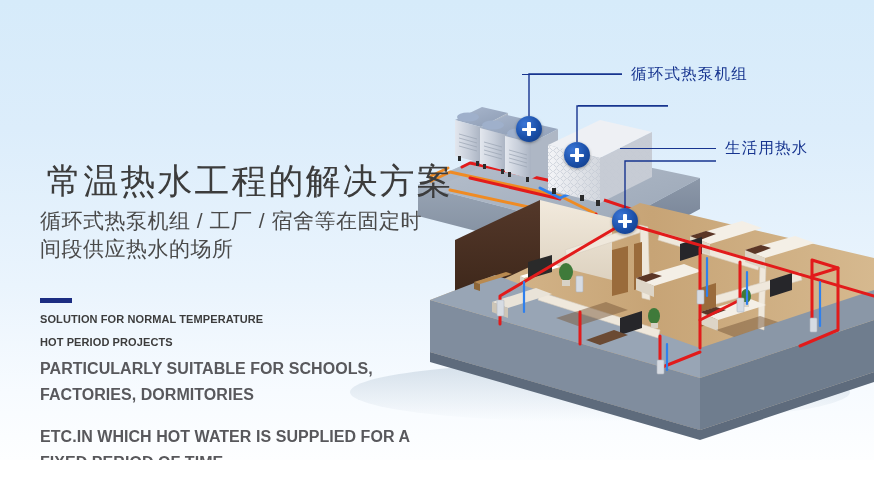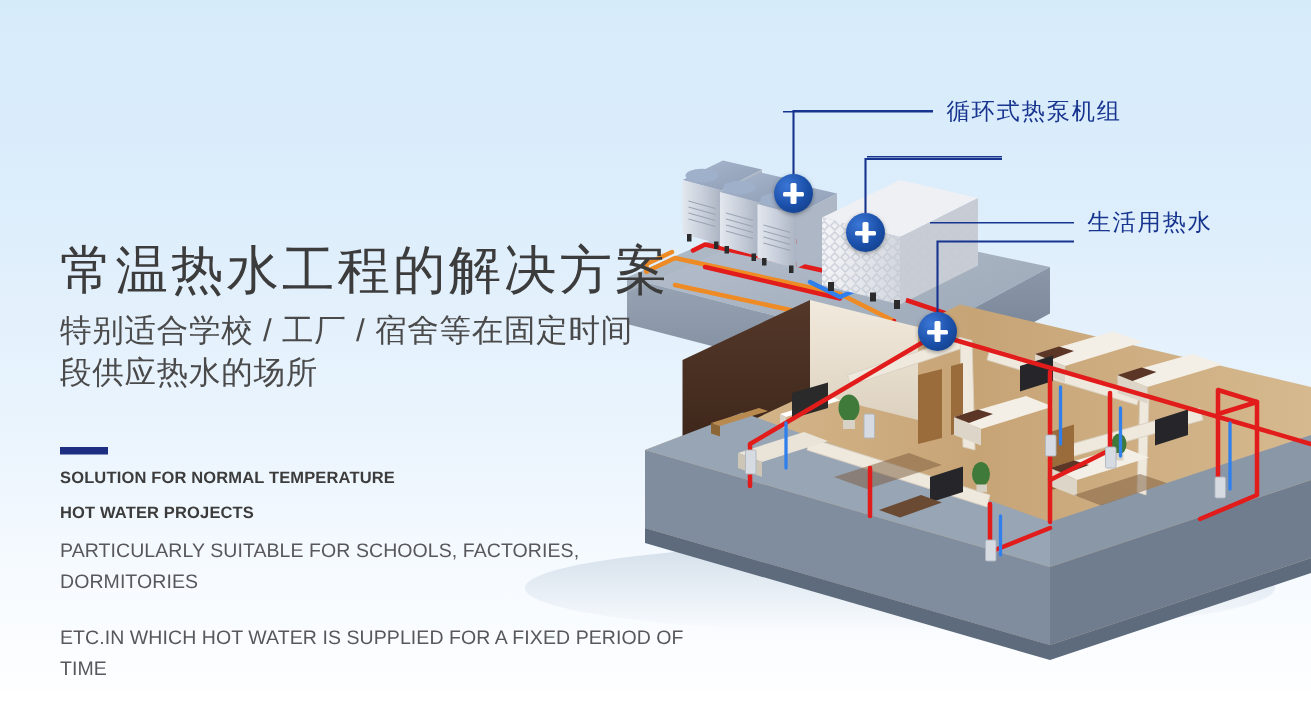--- a/index.html
+++ b/index.html
@@ -10,36 +10,36 @@
   }
   #stage{
     position:relative;width:874px;height:460px;overflow:hidden;
     background:linear-gradient(180deg,#d6ebfa 0%,#dcedfb 28%,#eaf4fd 62%,#f7fbff 85%,#fdfeff 100%);
   }
 
   
   #text-block{position:absolute;left:40px;top:160px;width:420px;}
   .title-cn{
     font-size:35px;line-height:1.18;color:#3c3c3c;letter-spacing:2px;
-    font-weight:400;white-space:nowrap;
+    font-weight:400;white-space:nowrap;text-align:center;
   }
   .sub-cn{
     margin-top:6px;font-size:21px;line-height:1.32;color:#4a4a4a;
     letter-spacing:0.5px;font-weight:400;max-width:385px;
   }
   .accent-bar{
     margin-top:35px;width:32px;height:5px;background:#1c2d82;
   }
   .en-head{
     margin-top:9px;font-size:11px;line-height:1.32;color:#3c3c3c;
     font-weight:700;letter-spacing:0.1px;
   }
   .en-sub{
-    margin-top:6px;font-size:13px;line-height:1.65;color:#58585c;
-    font-weight:400;letter-spacing:0.05px;
+    margin-top:6px;font-size:16px;line-height:1.65;color:#58585c;
+    font-weight:700;letter-spacing:0.05px;
   }
 
   
   .callout{position:absolute;color:#17348f;font-size:15.5px;letter-spacing:1.2px;white-space:nowrap;}
   .callout .leader{
     display:inline-block;vertical-align:middle;height:0;
     border-top:1.4px solid #17348f;margin-right:9px;
   }
   .callout .txt{display:inline-block;vertical-align:middle;}
   #callout-1{left:522px;top:64px;}
@@ -345,21 +345,21 @@
   </div>
   <div class="callout" id="callout-2">
     <span class="leader"></span>
   </div>
   <div class="callout" id="callout-3">
     <span class="leader"></span><span class="txt">生活用热水</span>
   </div>
 
   <div id="text-block">
     <div class="title-cn">常温热水工程的解决方案</div>
-    <div class="sub-cn">特别适合学校 / 工厂 / 宿舍等在固定时间段供应热水的场所</div>
+    <div class="sub-cn">循环式热泵机组 / 工厂 / 宿舍等在固定时间段供应热水的场所</div>
     <div class="accent-bar"></div>
     <div class="en-head">SOLUTION FOR NORMAL TEMPERATURE</div>
-    <div class="en-head">HOT WATER PROJECTS</div>
+    <div class="en-head">HOT PERIOD PROJECTS</div>
     <div class="en-sub">PARTICULARLY SUITABLE FOR SCHOOLS, FACTORIES, DORMITORIES</div>
     <div class="en-sub" style="margin-top:15px">ETC.IN WHICH HOT WATER IS SUPPLIED FOR A FIXED PERIOD OF TIME</div>
   </div>
 
 </div>
 
 </body></html>

